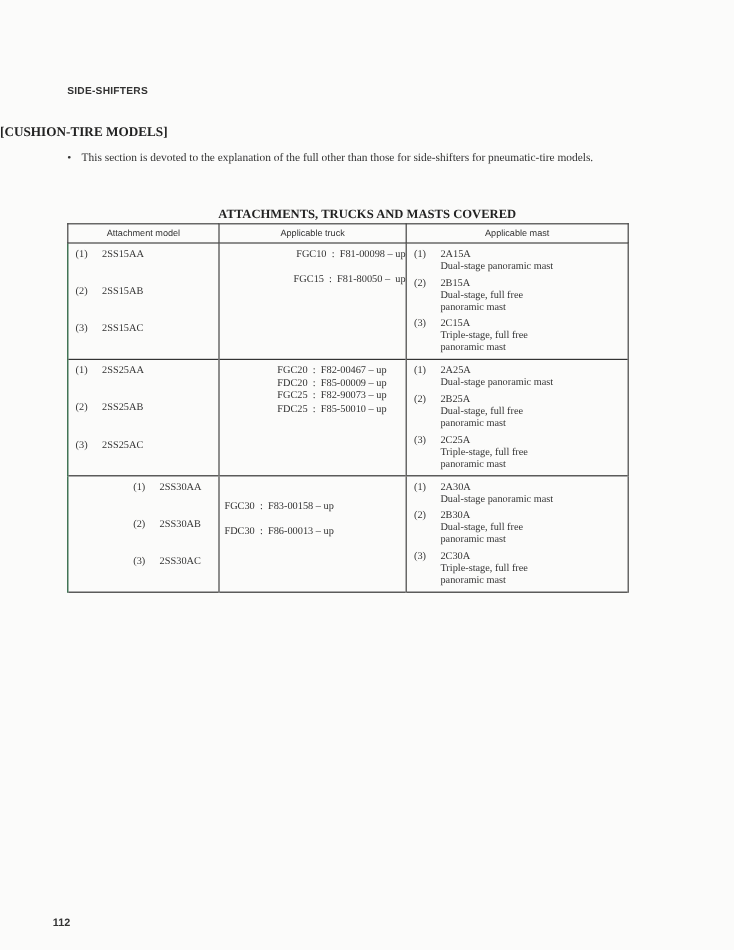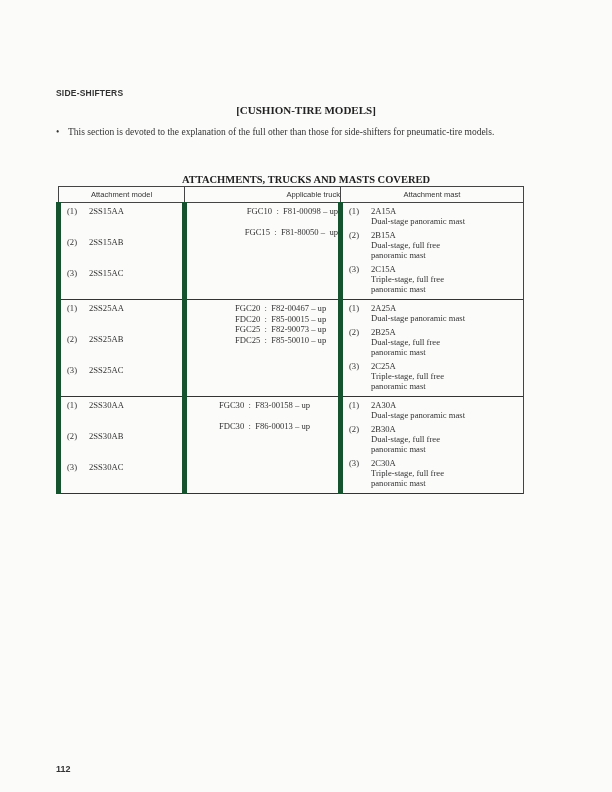--- a/index.html
+++ b/index.html
@@ -1,52 +1,52 @@
 <!DOCTYPE html>
 <html><head>
 <meta charset="utf-8">
 <style>
   html, body { margin:0; padding:0; }
   body { width:612px; height:792px; background:#fbfbfa; position:relative; overflow:hidden; color:#2a2a2a; font-family:"Liberation Serif", serif; }
-  .section-header { position:absolute; left:56px; top:88px; font-family:"Liberation Sans", sans-serif; font-size:8.5px; font-weight:bold; color:#333; letter-spacing:0.2px; }
-  .title { position:absolute; left:0; width:612px; top:104px; text-align:center; font-size:11px; font-weight:bold; color:#222; }
+  .section-header { position:absolute; left:56px; top:70px; font-family:"Liberation Sans", sans-serif; font-size:8.5px; font-weight:bold; color:#333; letter-spacing:0.2px; }
+  .title { position:absolute; left:0; width:612px; top:104px; text-align:left; font-size:11px; font-weight:bold; color:#222; }
   .intro { position:absolute; left:56px; top:125px; width:480px; font-size:9.5px; line-height:14px; color:#333; }
   .intro .bullet { position:absolute; left:0; top:0; }
   .intro .text { padding-left:12px; text-align:justify; }
   .table-title { position:absolute; left:0; width:612px; top:174px; text-align:center; font-size:10.5px; font-weight:bold; color:#222; }
   table { position:absolute; left:56px; top:186px; width:468px; border-collapse:collapse; font-size:8.6px; color:#333; }
   th { font-family:"Liberation Sans", sans-serif; font-weight:normal; font-size:7.6px; height:15px; border:1px solid #444; padding:0; }
-  td { border-left:5px solid #14532d; border-right:1px solid #444; vertical-align:top; padding:0; }
+  td { border-left:1px solid #14532d; border-right:1px solid #444; vertical-align:top; padding:0; }
   tbody.group { border-top:1.5px solid #333; border-bottom:1.5px solid #333; }
-  .col1 { width:125px; } .col2 { width:155px;text-align:right; }
+  .col1 { width:125px; } .col2 { width:155px; }
   .am-item { position:relative; height:31px; padding-left:6px; }
   .am-item .num { display:inline-block; width:22px; }
   .truck-line { height:10.5px; padding-left:4px; white-space:pre; }
   .mast-item { display:flex; padding-left:6px; margin-bottom:4px; line-height:10px; }
   .mast-item .num { width:22px; flex:none; }
   .mast-item .desc { white-space:pre-line; }
-  .page-number { position:absolute; left:56px; top:764px; font-family:"Liberation Sans", sans-serif; font-size:9px; font-weight:bold; color:#333; }
+  .page-number { position:absolute; left:44px; top:764px; font-family:"Liberation Sans", sans-serif; font-size:9px; font-weight:bold; color:#333; }
 </style>
 </head>
 <body>
 
 <div class="section-header">SIDE-SHIFTERS</div>
 <div class="title">[CUSHION-TIRE MODELS]</div>
 <div class="intro">
   <span class="bullet">•</span>
   <div class="text">This section is devoted to the explanation of the full other than those for side-shifters for pneumatic-tire models.</div>
 </div>
 <div class="table-title">ATTACHMENTS, TRUCKS AND MASTS COVERED</div>
 
 <table>
   <thead>
     <tr>
       <th class="col1">Attachment model</th>
       <th class="col2">Applicable truck</th>
-      <th>Attachment mast</th>
+      <th>Applicable mast</th>
     </tr>
   </thead>
 
 <tbody class="group">
       <tr>
         <td style="padding-top: 3px;">
           <div class="am-item"><span class="num">(1)</span><span>2SS15AA</span></div>
           <div class="am-item"><span class="num">(2)</span><span>2SS15AB</span></div>
           <div class="am-item"><span class="num">(3)</span><span>2SS15AC</span></div>
         </td>
@@ -84,21 +84,21 @@
     </tbody>
     <tbody class="group">
       <tr>
         <td style="padding-top: 3px; margin-left: 43px;">
           <div class="am-item"><span class="num">(1)</span><span>2SS25AA</span></div>
           <div class="am-item"><span class="num">(2)</span><span>2SS25AB</span></div>
           <div class="am-item"><span class="num">(3)</span><span>2SS25AC</span></div>
         </td>
         <td style="padding-top: 3px; padding-left: 44px;">
           <div class="truck-line">FGC20  :  F82-00467 – up</div>
-          <div class="truck-line">FDC20  :  F85-00015 – up</div>
+          <div class="truck-line">FDC20  :  F85-00009 – up</div>
           <div class="truck-line">FGC25  :  F82-90073 – up</div>
           <div class="truck-line">FDC25  :  F85-50010 – up</div>
         </td>
         <td style="padding-top: 3px;">
           <div class="mast-item">
             <span class="num">(1)</span>
             <div>
               <div>2A25A</div>
               <div class="desc">Dual-stage panoramic mast</div>
             </div>
@@ -117,26 +117,26 @@
               <div>2C25A</div>
               <div class="desc">Triple-stage, full free
 panoramic mast</div>
             </div>
           </div>
         </td>
       </tr>
     </tbody>
     <tbody class="group">
       <tr>
-        <td style="padding-top: 3px;">
+        <td style="padding-top: 3px; padding-left: 48px;">
           <div class="am-item"><span class="num">(1)</span><span>2SS30AA</span></div>
           <div class="am-item"><span class="num">(2)</span><span>2SS30AB</span></div>
           <div class="am-item"><span class="num">(3)</span><span>2SS30AC</span></div>
         </td>
-        <td style="padding-top: 3px; text-align: center;">
+        <td style="padding-top: 19px;">
           <div class="truck-line">FGC30  :  F83-00158 – up</div>
           <div class="truck-line"></div>
           <div class="truck-line">FDC30  :  F86-00013 – up</div>
         </td>
         <td style="padding-top: 3px;">
           <div class="mast-item">
             <span class="num">(1)</span>
             <div>
               <div>2A30A</div>
               <div class="desc">Dual-stage panoramic mast</div>

